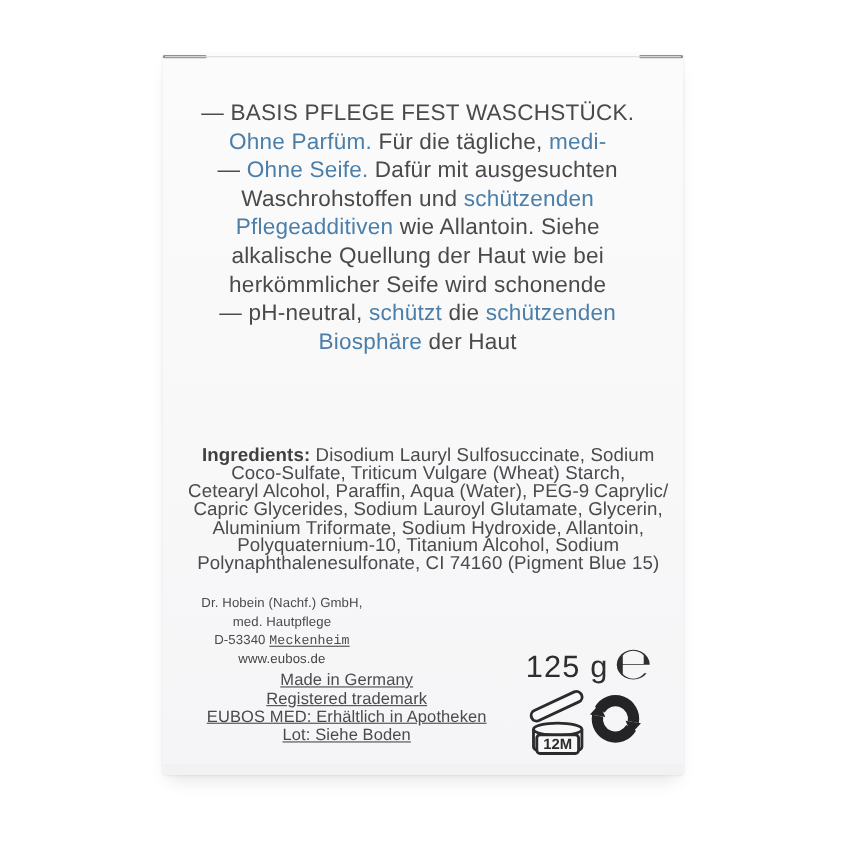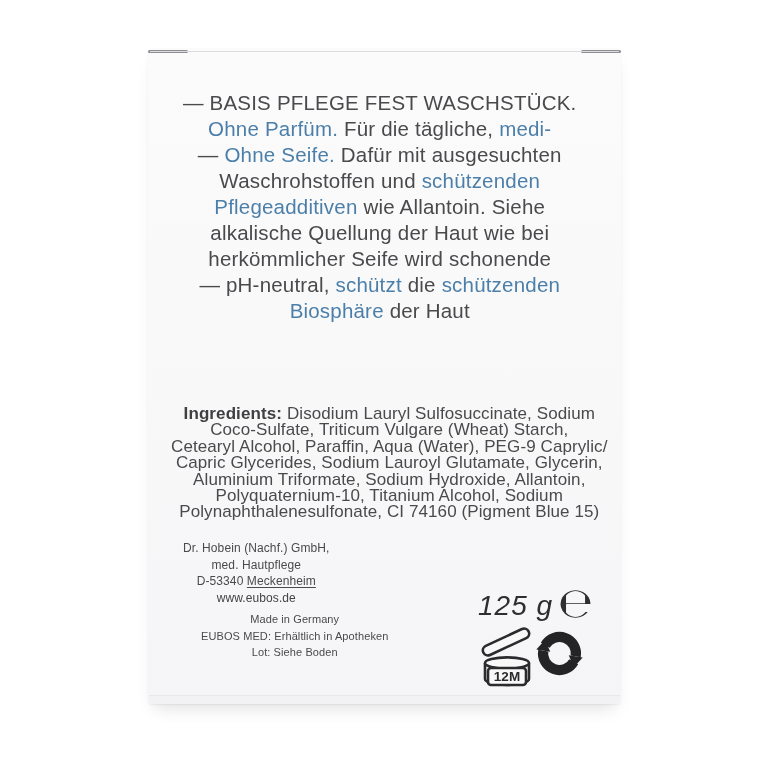--- a/index.html
+++ b/index.html
@@ -42,32 +42,32 @@
     position:absolute;left:23px;top:358px;
     font-size:17px;line-height:16.4px;color:var(--text-dark);
     white-space:nowrap;letter-spacing:0.1px;
   }
   .ingredients b{font-weight:700;color:#404043;}
   .address{
     position:absolute;left:35px;top:460px;
     font-size:12px;line-height:16.6px;color:var(--text-dark);
     white-space:nowrap;letter-spacing:0.1px;margin-top:32px;
   }
-  .address .underline{text-decoration:underline;text-underline-offset:2px;}
+  .address .underline{text-decoration:underline;text-underline-offset:2px;font-family:Liberation Mono, monospace;}
   .address .site{font-weight:400;color:#434346;}
   .info{
-    position:absolute;left:53px;top:563px;
-    font-size:11px;line-height:16.6px;color:var(--text-dark);
-    white-space:nowrap;letter-spacing:0.1px;
+    position:absolute;left:40px;top:563px;
+    font-size:15px;line-height:16.6px;color:var(--text-dark);
+    white-space:nowrap;letter-spacing:0.1px;text-decoration:underline;
   }
   .weight{
     position:absolute;left:330px;top:537px;
     display:flex;align-items:center;color:#2e2e31;
   }
-  .weight .val{font-size:28px;letter-spacing:1px;font-weight:400;font-style:italic;}
+  .weight .val{font-size:28px;letter-spacing:1px;font-weight:400;}
   .weight .esign{
     font-family:"DejaVu Sans",sans-serif;
     font-size:41px;font-weight:700;margin-left:5px;line-height:1;
     transform:translateY(-2px);
   }
   .pao{position:absolute;left:327px;top:574px;width:64px;height:68px;}
   .greendot{position:absolute;left:388px;top:582px;width:47px;height:47px;}
 </style>
 </head>
 <body>
@@ -101,20 +101,21 @@
 
   <div class="address">
     <div>Dr. Hobein (Nachf.) GmbH,</div>
     <div>med. Hautpflege</div>
     <div><span>D-53340 </span><span class="underline">Meckenheim</span></div>
     <div class="site">www.eubos.de</div>
   </div>
 
   <div class="info">
     <div>Made in Germany</div>
+    <div>Registered trademark</div>
     <div>EUBOS MED: Erhältlich in Apotheken</div>
     <div>Lot: Siehe Boden</div>
   </div>
 
   <div class="weight">
     <span class="val">125 g</span>
     <span class="esign">℮</span>
   </div>
 
   <svg class="pao" viewBox="0 0 64 68" xmlns="http://www.w3.org/2000/svg">

